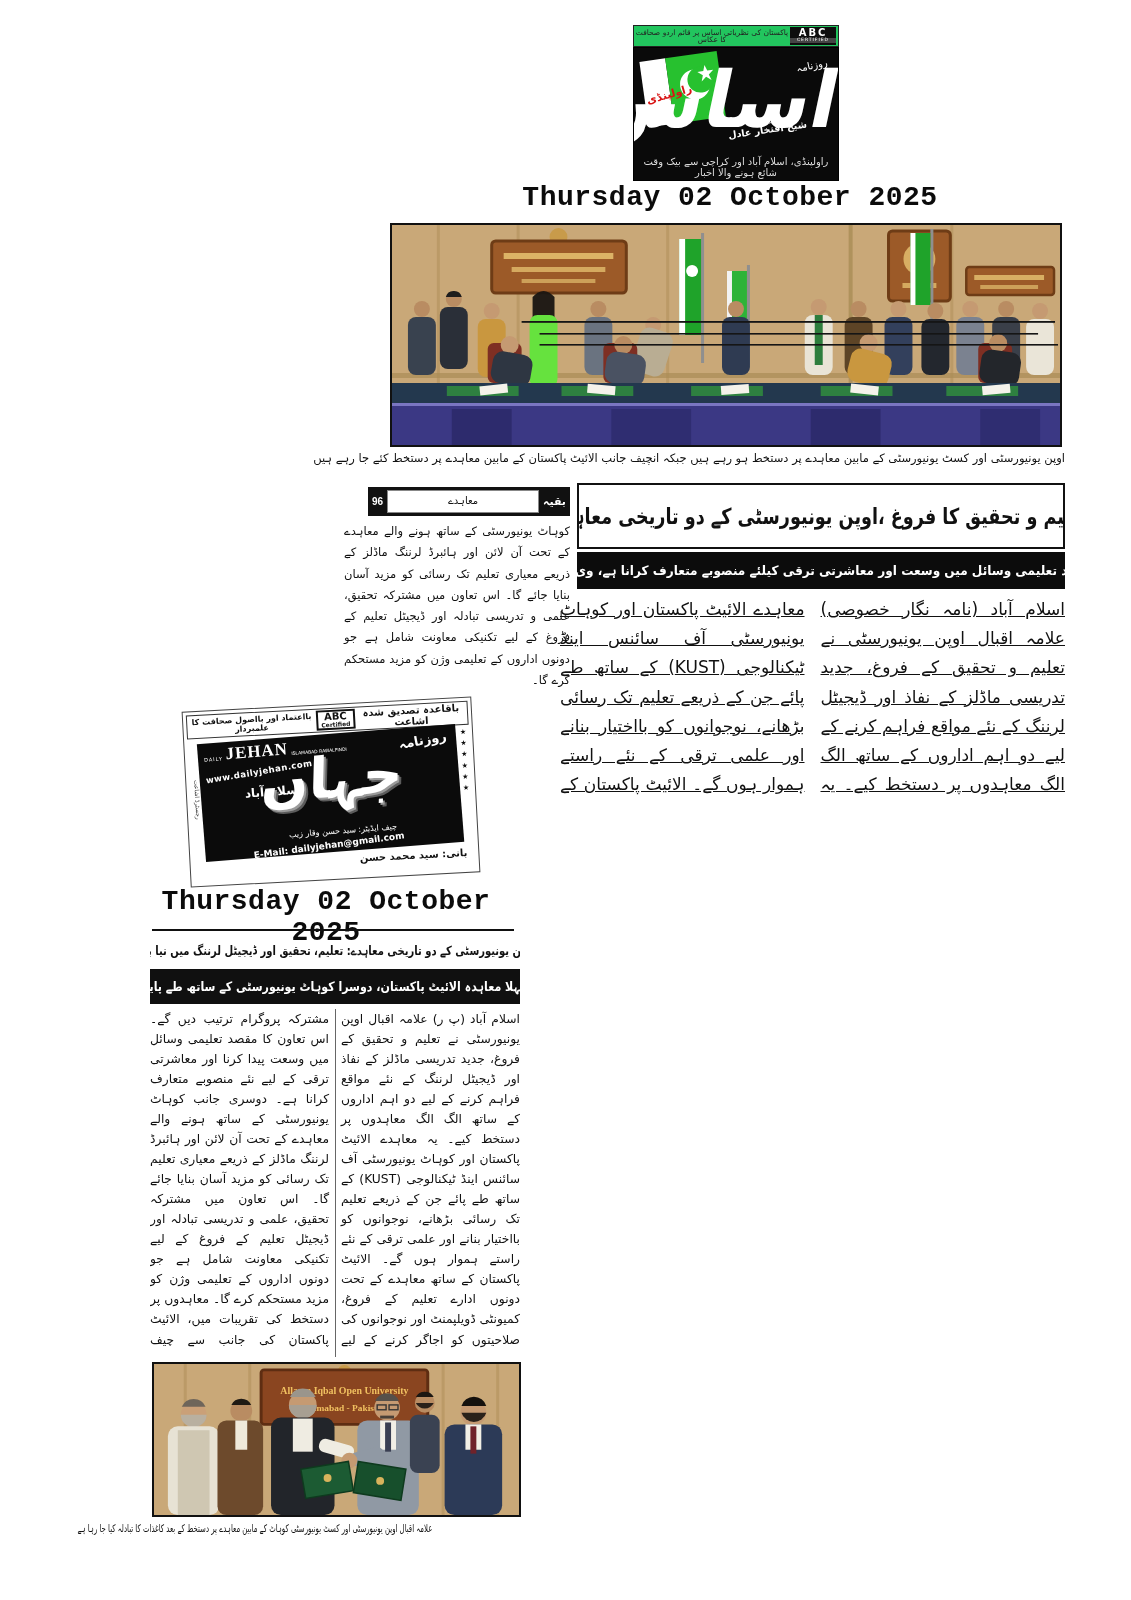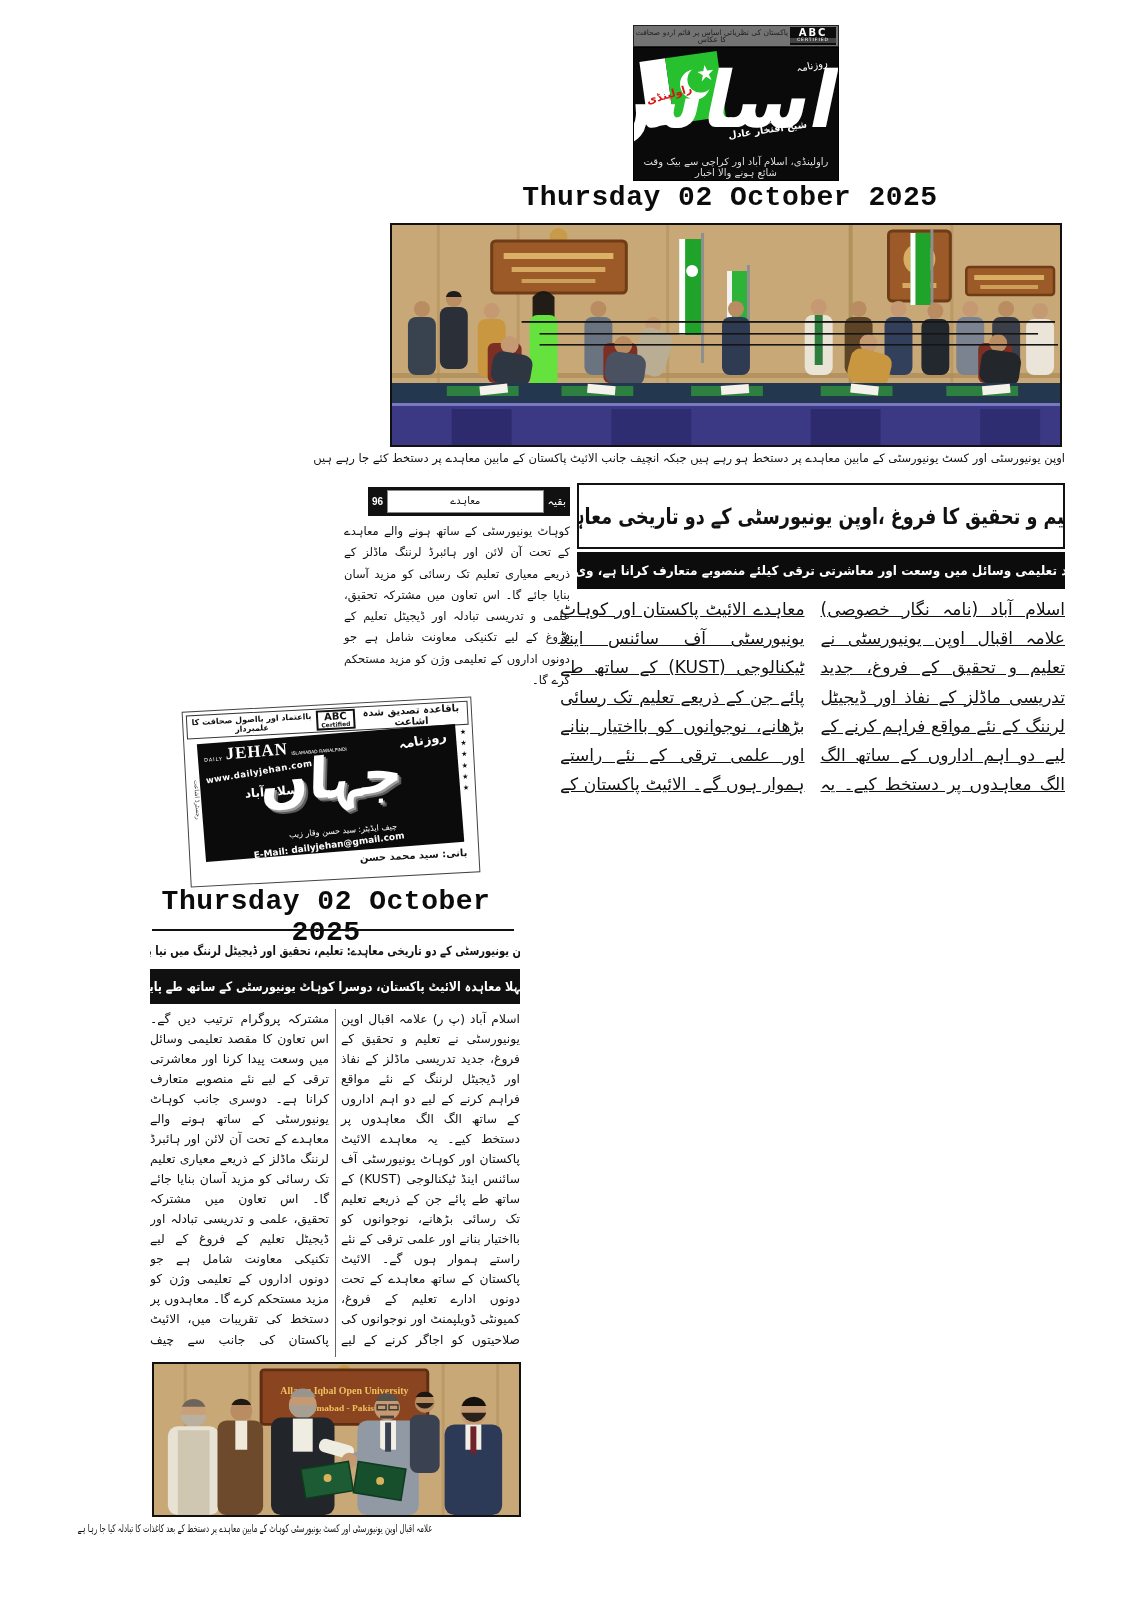--- a/index.html
+++ b/index.html
@@ -6,21 +6,21 @@
   body{
     width:1131px;height:1600px;position:relative;background:#ffffff;
     font-family:"DejaVu Sans",sans-serif;overflow:hidden;color:#111;
   }
   .abs{position:absolute;}
   .urdu{direction:rtl;font-family:"DejaVu Sans",sans-serif;}
   .nowrap{white-space:nowrap;display:inline-block;}
 
   
   .asas-mast{left:633px;top:25px;width:206px;}
-  .asas-strip{height:22px;border:1px solid #222;background:#737373;display:flex;align-items:center;box-sizing:border-box;}
+  .asas-strip{height:22px;border:1px solid #222;background:#22c55e;display:flex;align-items:center;box-sizing:border-box;}
   .asas-strip-text{flex:1;font-size:7.5px;text-align:center;color:#222;line-height:1;}
   .asas-abc{width:46px;height:18px;background:#0d0d0d;color:#fff;text-align:center;margin-right:2px;line-height:1;}
   .asas-abc .l1{font-size:10px;font-weight:bold;letter-spacing:2px;display:block;margin-top:1px;}
   .asas-abc .l2{font-size:4.5px;letter-spacing:1px;display:block;background:#444;}
   .asas-black{height:132px;background:#0a0a0a;border:1px solid #000;position:relative;color:#fff;overflow:hidden;}
   .asas-city{position:absolute;left:12px;top:40px;transform:rotate(-16deg);color:#d81414;font-size:11px;font-weight:bold;z-index:3;}
   .asas-rozn{position:absolute;right:10px;top:12px;font-size:10px;transform:rotate(-12deg);z-index:3;}
   .asas-title{position:absolute;left:30px;right:0;top:2px;text-align:center;font-size:78px;font-weight:bold;line-height:1.3;transform:skewX(-12deg);z-index:2;}
   .asas-ed{position:absolute;left:46%;top:68px;text-align:center;z-index:4;line-height:1.25;}
   .asas-ed .t{font-size:6px;display:block;}
@@ -38,21 +38,21 @@
   .photo2{left:152px;top:1362px;width:369px;height:155px;}
   .photo-frame svg{display:block;width:100%;height:100%;}
 
   .caption{direction:rtl;text-align:center;color:#111;}
   .caption1{left:383px;top:451px;width:682px;font-size:11.5px;text-decoration:underline;text-underline-offset:3px;}
   .caption2{left:148px;top:1522px;width:376px;font-size:10.5px;}
   .caption2 .nowrap{transform:scaleX(0.66);transform-origin:center;}
 
   
   .art1-contbar{left:368px;top:487px;width:202px;height:29px;background:#111;color:#fff;display:flex;direction:rtl;align-items:center;box-sizing:border-box;padding:0 4px;}
-  .art1-contbar .word{font-size:11px;font-weight:normal;}
+  .art1-contbar .word{font-size:11px;font-weight:bold;}
   .art1-contbar .num{font-size:10px;font-weight:bold;font-family:"Liberation Sans",sans-serif;}
   .cont-white{flex:1;background:#fff;color:#111;height:21px;margin:12px 4px;border:1px solid #888;text-align:center;font-size:10px;line-height:20px;}
   .art1-cont-text{left:344px;top:521px;width:226px;font-size:11.5px;line-height:1.85;direction:rtl;text-align:justify;}
   .art1-headbox{left:577px;top:483px;width:488px;height:66px;border:2px solid #111;box-sizing:border-box;display:flex;align-items:center;justify-content:center;overflow:hidden;}
   .art1-headbox .h{font-size:22px;font-weight:bold;direction:rtl;white-space:nowrap;transform:scaleX(0.8);transform-origin:center;}
   .art1-subbar{left:577px;top:552px;width:488px;height:37px;background:#0c0c0c;color:#fff;display:flex;align-items:center;justify-content:center;overflow:hidden;}
   .art1-subbar .h{font-size:13px;font-weight:bold;direction:rtl;white-space:nowrap;transform:scaleX(0.93);transform-origin:center;}
   .art1-body{left:560px;top:595px;width:505px;height:212px;column-count:2;column-gap:16px;column-fill:auto;font-size:17px;line-height:1.72;direction:rtl;text-align:justify;overflow:hidden;text-decoration:underline;}
 
   

